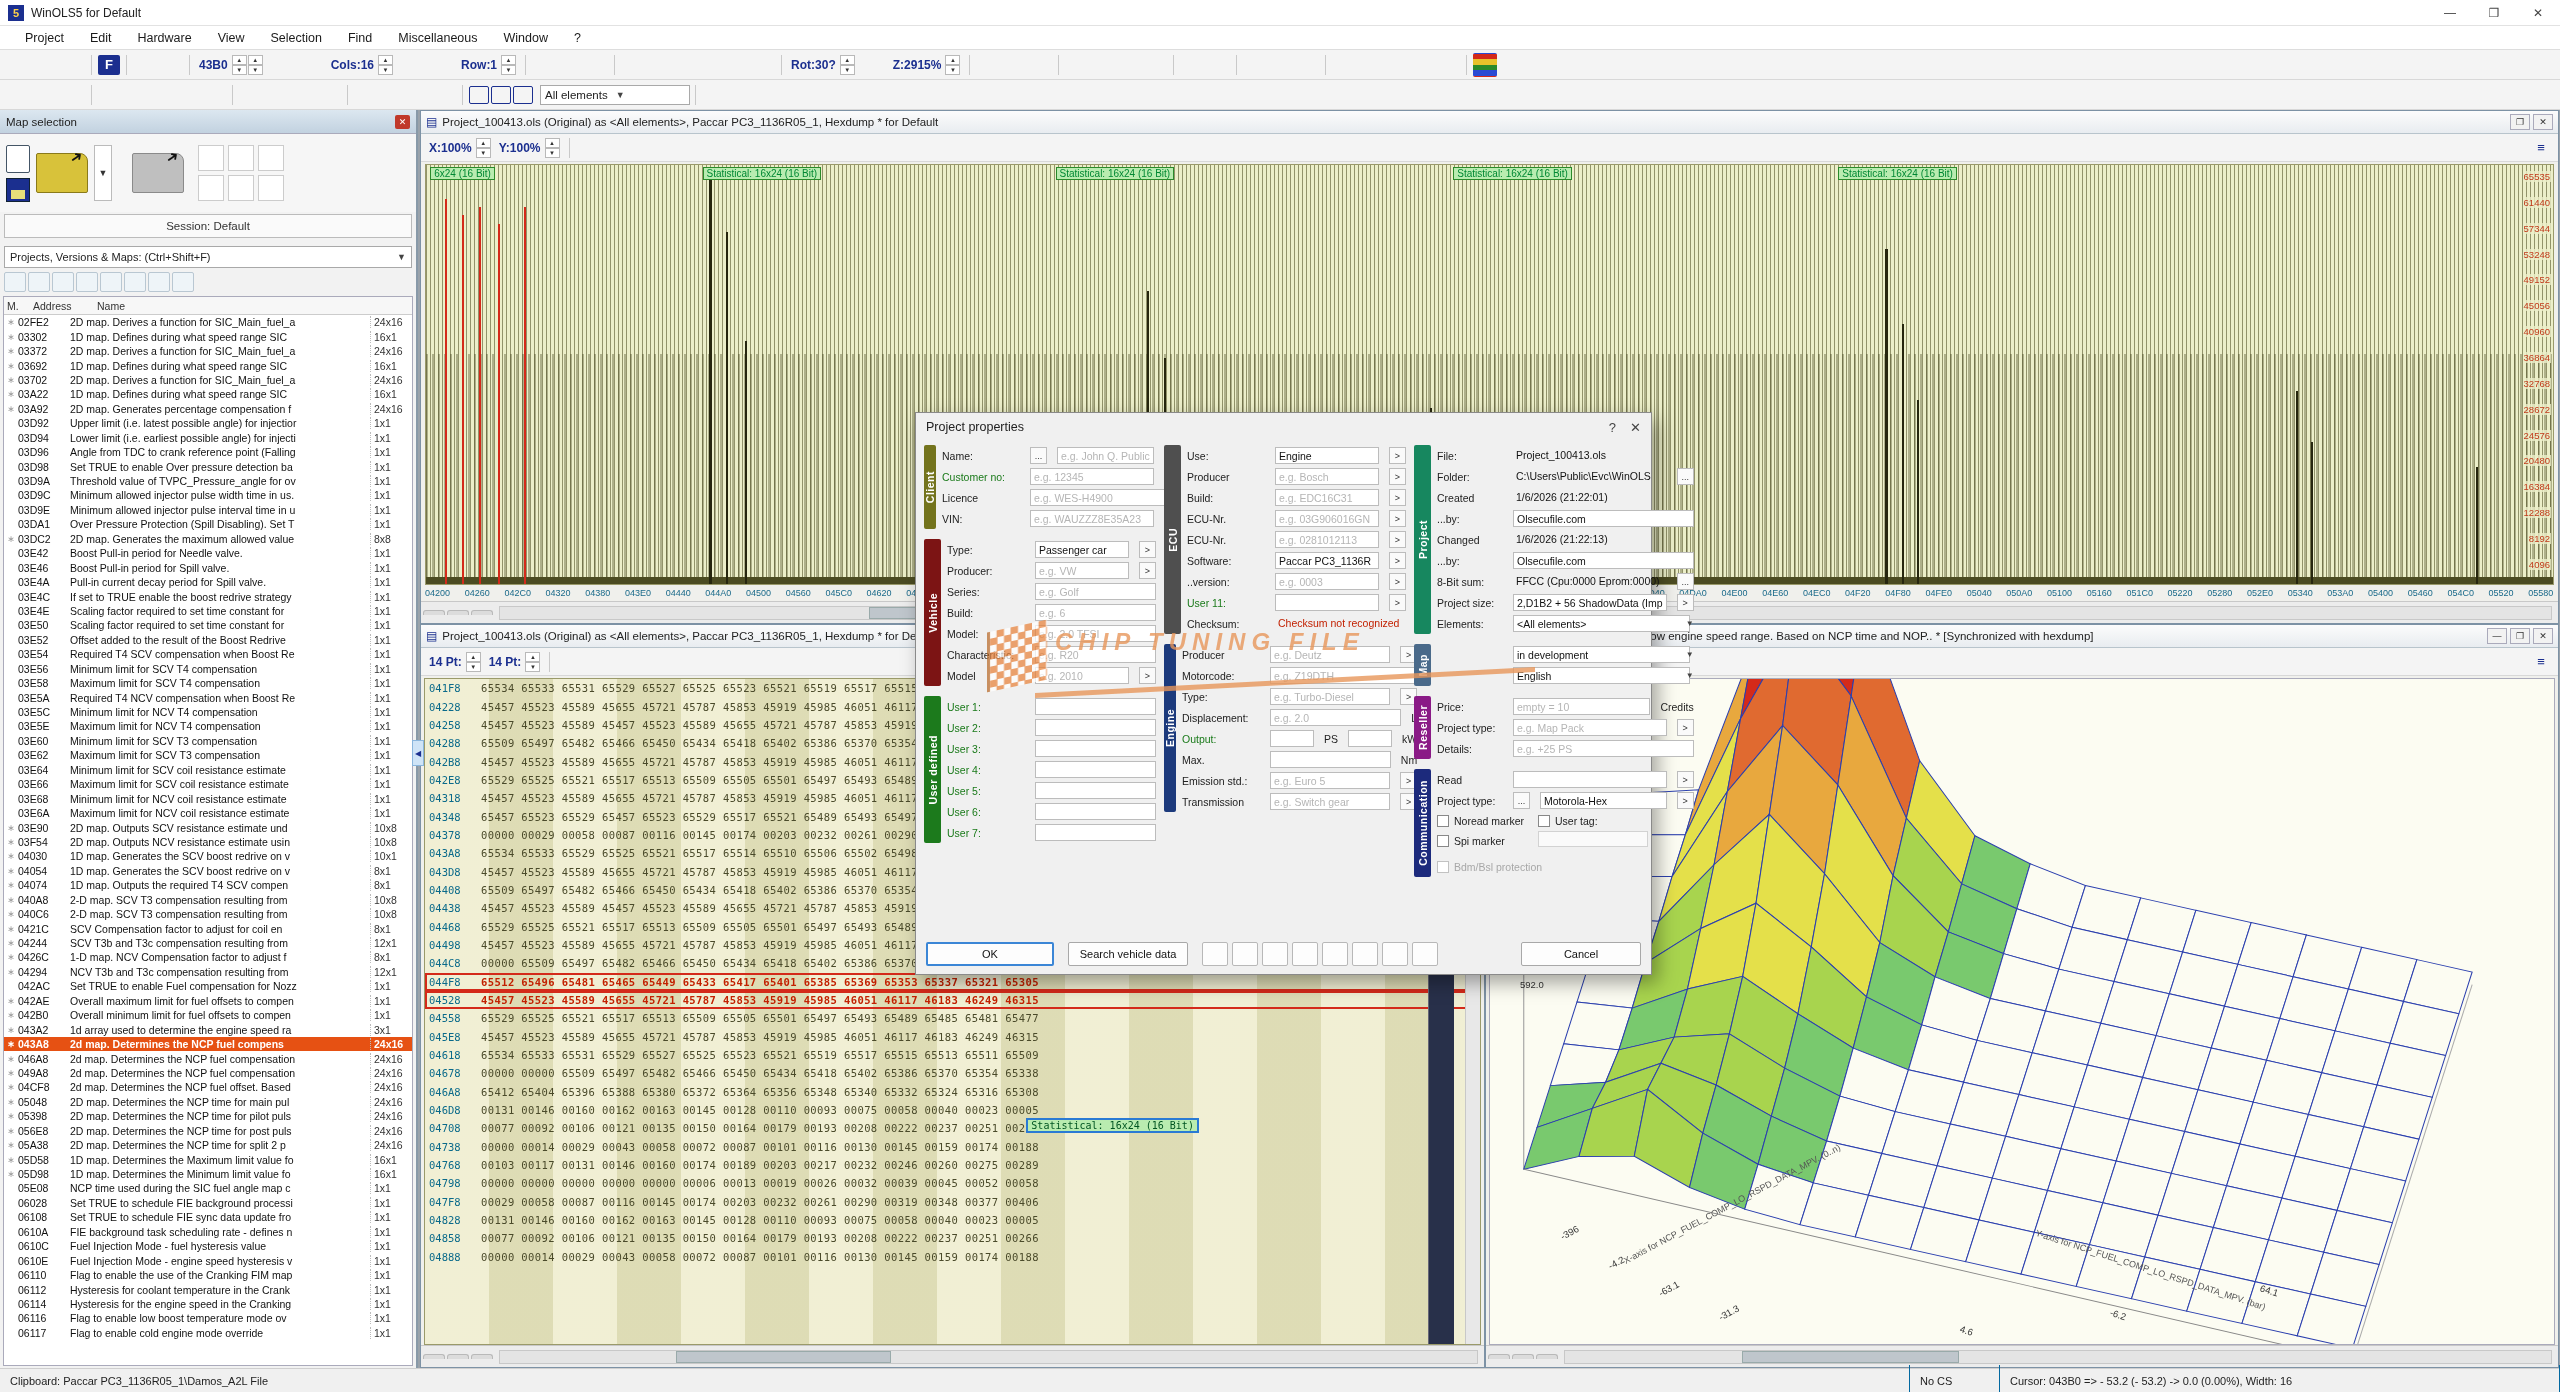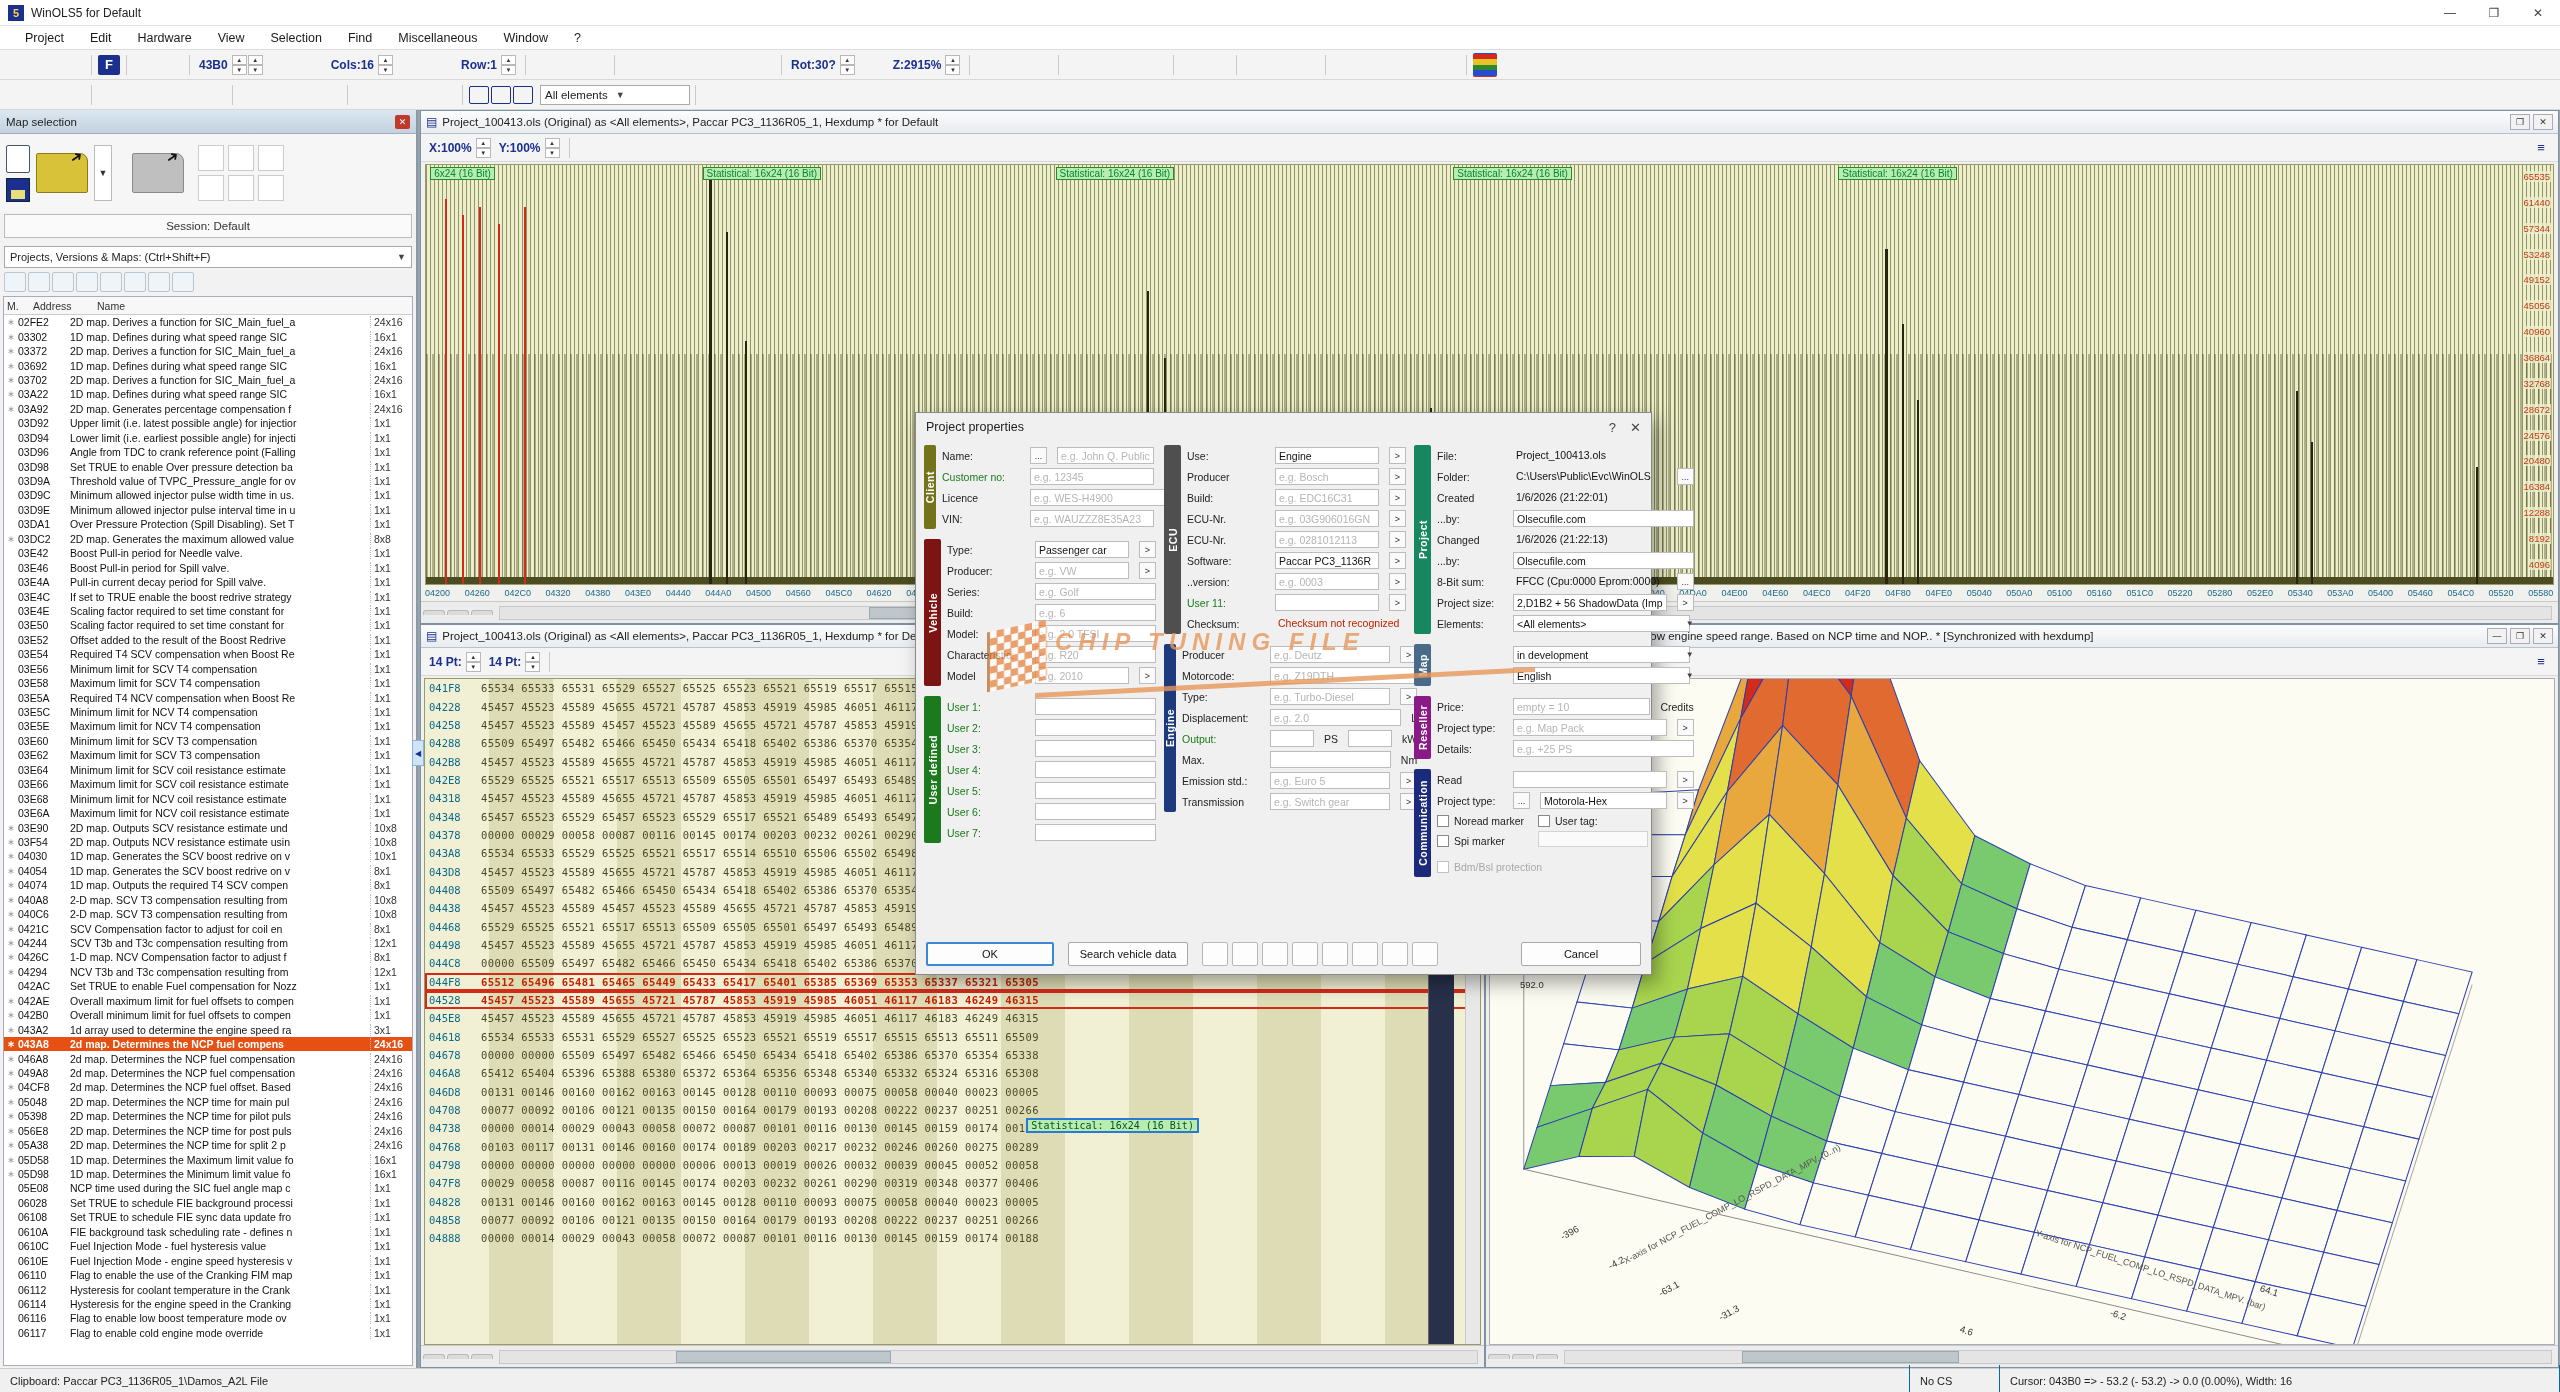--- a/index.html
+++ b/index.html
@@ -1067,20 +1067,24 @@
         <span class="ha">044C8</span>
         <span class="hv">00000  65509  65497  65482  65466  65450  65434  65418  65402  65386  65370  65354  65338  65322</span>
       </div>
         <div class="hexrow selected">
         <span class="ha">044F8</span>
         <span class="hv">65512  65496  65481  65465  65449  65433  65417  65401  65385  65369  65353  65337  65321  65305</span>
       </div>
         <div class="hexrow selected">
         <span class="ha">04528</span>
         <span class="hv">45457  45523  45589  45655  45721  45787  45853  45919  45985  46051  46117  46183  46249  46315</span>
+      </div>
+        <div class="hexrow">
+        <span class="ha">04558</span>
+        <span class="hv">65529  65525  65521  65517  65513  65509  65505  65501  65497  65493  65489  65485  65481  65477</span>
       </div>
         <div class="hexrow">
         <span class="ha">045E8</span>
         <span class="hv">45457  45523  45589  45655  45721  45787  45853  45919  45985  46051  46117  46183  46249  46315</span>
       </div>
         <div class="hexrow">
         <span class="ha">04618</span>
         <span class="hv">65534  65533  65531  65529  65527  65525  65523  65521  65519  65517  65515  65513  65511  65509</span>
       </div>
         <div class="hexrow">

